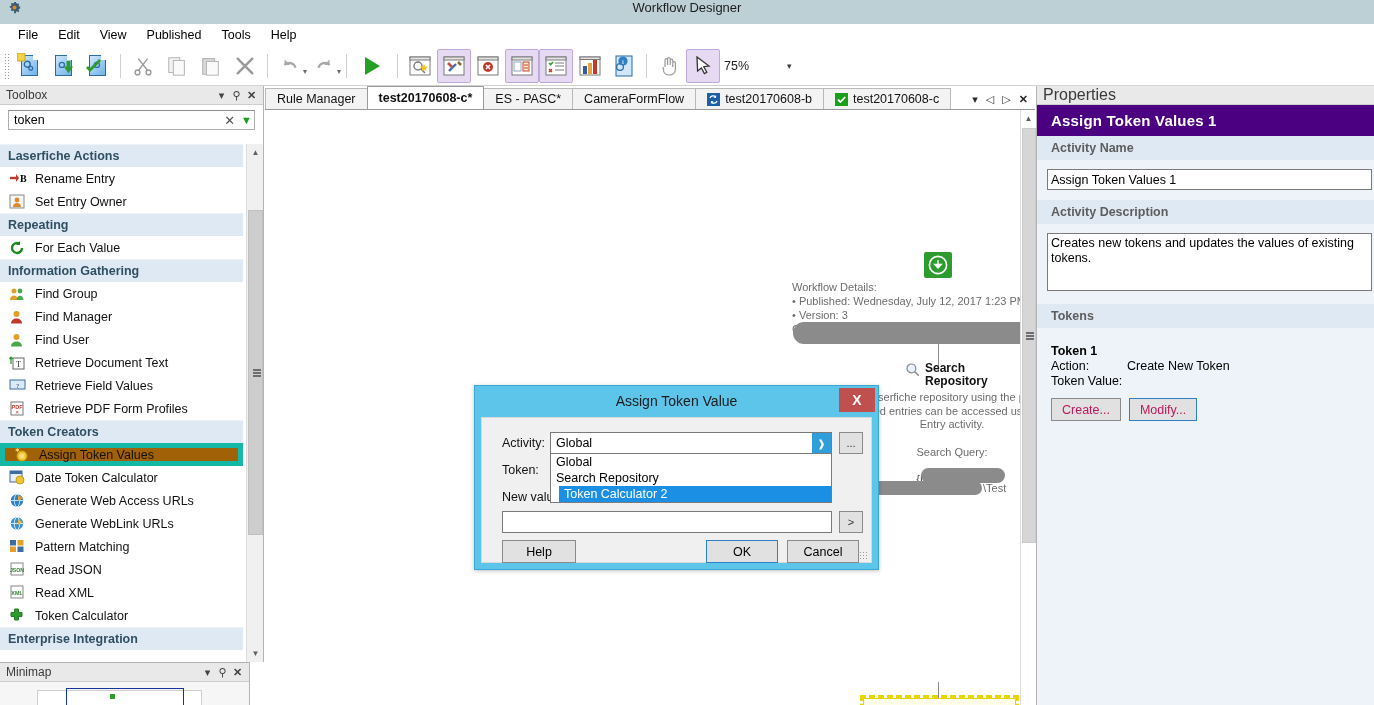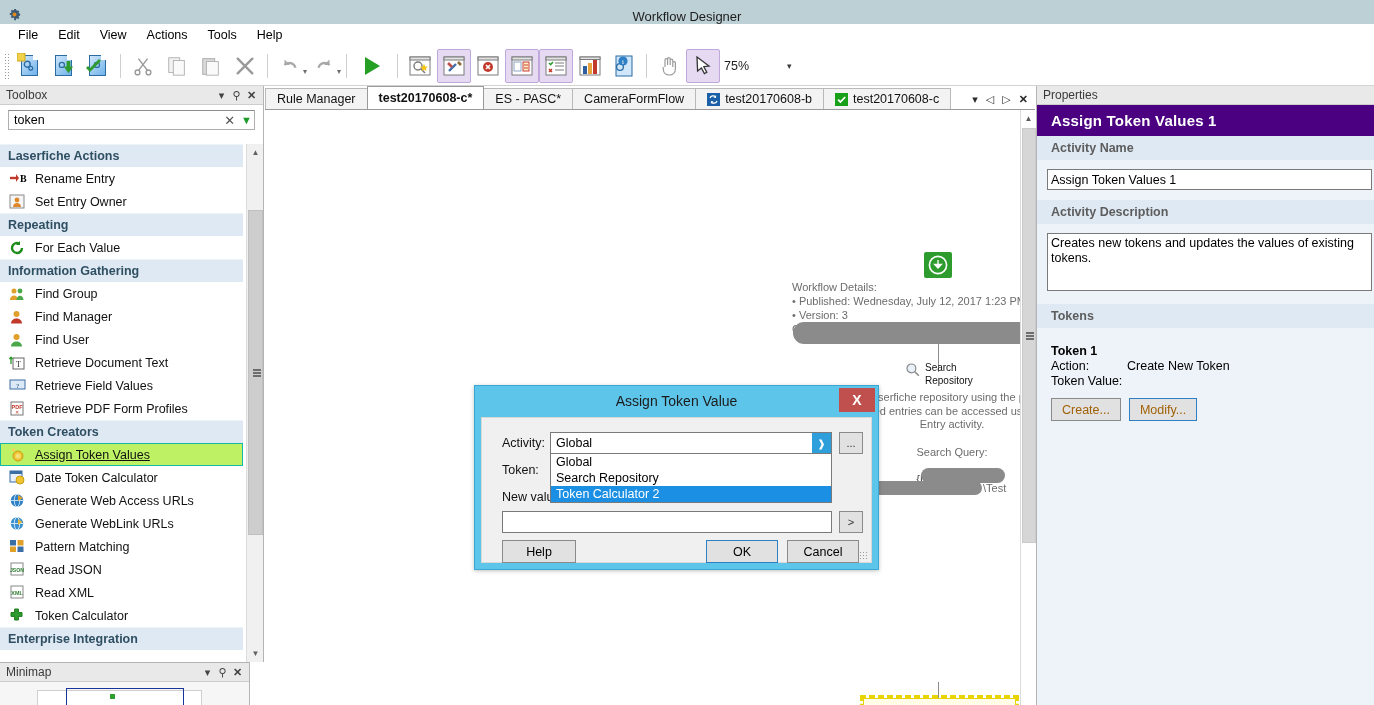--- a/index.html
+++ b/index.html
@@ -9,21 +9,21 @@
     font-size: 12px;
     background: #ffffff;
     overflow: hidden;
     -webkit-font-smoothing: none;
   }
   #app { position: relative; width: 1374px; height: 705px; }
 
   
   .titlebar {
     position: absolute; left: 0; top: 0; width: 1374px; height: 24px;
-    background: #bdd0d6; display: flex; align-items: flex-end;
+    background: #bdd0d6; display: flex; align-items: flex-start;
   }
   .titlebar .app-icon { width: 28px; text-align: center; font-size: 15px; color: #2b4a6b; line-height: 1; }
   .titlebar .title-text {
     position: absolute; left: 0; right: 0; text-align: center;
     font-size: 13px; color: #1c1c1c;
   }
 
   
   .menubar {
     position: absolute; left: 0; top: 24px; width: 1374px; height: 22px;
@@ -92,21 +92,21 @@
   }
   .tbx-inner { position: absolute; left: 0; top: 0; right: 20px; }
   .tbx-group {
     background: #dfe9f3; color: #2f4f63; font-weight: bold; font-size: 12.5px;
     padding: 4px 8px 4px 8px; border-top: 1px solid #eef3f8;
   }
   .tbx-item {
     display: flex; align-items: center; height: 23px; padding-left: 8px;
     font-size: 12.5px; color: #111; border: 1px solid transparent;
   }
-  .tbx-item.selected { background: #bef264; border: 1px solid #14b8a6; text-decoration: underline; }
+  .tbx-item.selected { background: #a16207; border: 5px solid #14b8a6; }
   .tbx-item .ti-ic { width: 20px; height: 16px; margin-right: 6px; position: relative; flex: none; }
   .tbx-scroll {
     position: absolute; right: 0; top: 0; bottom: 0; width: 17px;
     background: #f0f0f0; border-left: 1px solid #dcdcdc;
   }
   .tbx-scroll .arrow {
     position: absolute; left: 0; width: 17px; height: 17px; background: #f0f0f0;
     display: flex; align-items: center; justify-content: center; font-size: 8px; color: #606060;
   }
   .tbx-scroll .arrow.up { top: 0; } .tbx-scroll .arrow.dn { bottom: 0; }
@@ -183,40 +183,40 @@
     font-size: 11px; color: #6c6c6c; line-height: 14px;
   }
   .redact-blob {
     position: absolute; background: #8b8b8b; border-radius: 14px;
   }
   .connector { position: absolute; background: #8d8d8d; width: 1px; }
   .search-node {
     position: absolute; left: 527px; top: 252px; width: 320px; text-align: left;
   }
   .sn-title { display: flex; gap: 4px; padding-left: 113px; }
-  .sn-title .sn-label { font-size: 10px; color: #111; line-height: 12.5px; font-weight: 400; }
+  .sn-title .sn-label { font-size: 12px; color: #111; line-height: 12.5px; font-weight: 700; }
   .sn-desc { font-size: 11px; color: #6c6c6c; line-height: 13.5px; text-align: center; margin-top: 4px; }
 
   .assign-node {
     position: absolute; left: 598px; top: 588px; width: 153px; height: 96px;
     background: #fffde8;
     outline: 3px dashed #e8d400; outline-offset: 0px;
     border: 1px solid #e8d400;
   }
   .an-head { display: flex; align-items: flex-start; gap: 4px; justify-content: center; padding-top: 5px; }
   .an-head .an-label { font-size: 11.5px; color: #111; line-height: 12.5px; }
 
   
   .props {
     position: absolute; left: 1036px; top: 86px; width: 338px; height: 619px;
     background: #eef3f9; border-left: 1px solid #b4b4b4;
   }
   .props-head {
     height: 19px; background: #e9e9e9; border-bottom: 1px solid #cdcdcd;
-    display: flex; align-items: center; padding-left: 6px; font-size: 12px; color: #3a3a3a;
+    display: flex; align-items: center; padding-left: 6px; font-size: 16px; color: #3a3a3a;
   }
   .props-title {
     background: #4b0082; color: #ffffff; font-weight: bold; font-size: 15px;
     padding: 7px 0 7px 14px; letter-spacing: .2px;
   }
   .props-section {
     background: #dfe9f3; color: #5d5d5d; font-weight: bold; font-size: 12.5px;
     padding: 5px 0 5px 14px;
   }
   .props-field { padding: 9px 2px 10px 10px; }
@@ -229,21 +229,21 @@
     font-family: inherit; font-size: 12.5px; color: #000; padding: 2px 3px; outline: none;
     resize: none; line-height: 15px;
   }
   .tokens-body { background: #eef3f9; padding: 16px 0 0 14px; }
   .token-name { font-weight: bold; font-size: 12.5px; color: #000; }
   .token-row { font-size: 12.5px; color: #000; display: flex; margin-top: 1px; }
   .token-row .tk-k { width: 76px; }
   .token-btns { margin-top: 10px; display: flex; gap: 8px; }
   .btn {
     min-width: 60px; height: 23px; padding: 0 10px; background: #e1e1e1;
-    border: 1px solid #8a8a8a; font-family: inherit; font-size: 12.5px; color: #a16207;
+    border: 1px solid #8a8a8a; font-family: inherit; font-size: 12.5px; color: #be185d;
     display: flex; align-items: center; justify-content: center;
   }
   .btn.focus { border: 1px solid #2f7fc4; background: #e1e1e1; }
 
   
   .dialog {
     position: absolute; left: 474px; top: 385px; width: 405px; height: 185px;
     background: #5ec5ea; border: 1px solid #3aa8d4;
     box-shadow: 0 1px 4px rgba(0,0,0,.25);
   }
@@ -269,21 +269,21 @@
   .combo .cb-btn {
     margin-left: auto; width: 19px; height: 20px; background: #2f9fdc;
     display: flex; align-items: center; justify-content: center; color: #fff; font-size: 10px;
   }
   .combo.plain .cb-btn { background: #fff; color: #2b2b2b; }
   .dropdown-list {
     position: absolute; background: #fff; border: 1px solid #7a7a7a; border-top: none;
     font-size: 12.5px; z-index: 20;
   }
   .dd-item { height: 16px; padding: 0 5px; line-height: 16px; color: #000; }
-  .dd-item.sel { background: #1a8fe3; color: #fff; }
+  .dd-item.sel { background: #1a8fe3; color: #fff; margin-left: 8px; }
   .sm-btn {
     width: 24px; height: 22px; background: #e1e1e1; border: 1px solid #8a8a8a;
     display: flex; align-items: center; justify-content: center; font-size: 11px; color: #333;
   }
   .txt-input {
     height: 22px; border: 1px solid #7a7a7a; background: #fff; width: 100%;
     font-family: inherit; font-size: 12.5px; padding: 0 3px; outline: none;
   }
   .dlg-btn {
     height: 23px; background: #e1e1e1; border: 1px solid #8a8a8a;
@@ -310,21 +310,21 @@
           <circle cx="8" cy="8" r="2.1" fill="#e08a1e"></circle>
         </svg>
     </div>
     <div class="title-text">Workflow Designer</div>
   </div>
 
   <div class="menubar">
     <div class="menu-item">File</div>
     <div class="menu-item">Edit</div>
     <div class="menu-item">View</div>
-    <div class="menu-item">Actions</div>
+    <div class="menu-item">Published</div>
     <div class="menu-item">Tools</div>
     <div class="menu-item">Help</div>
   </div>
 
   <div class="toolbar">
     <div class="grip"></div>
 
     <div class="tb-btn">
       <span class="ic">
           <span class="doc-ic"></span>

